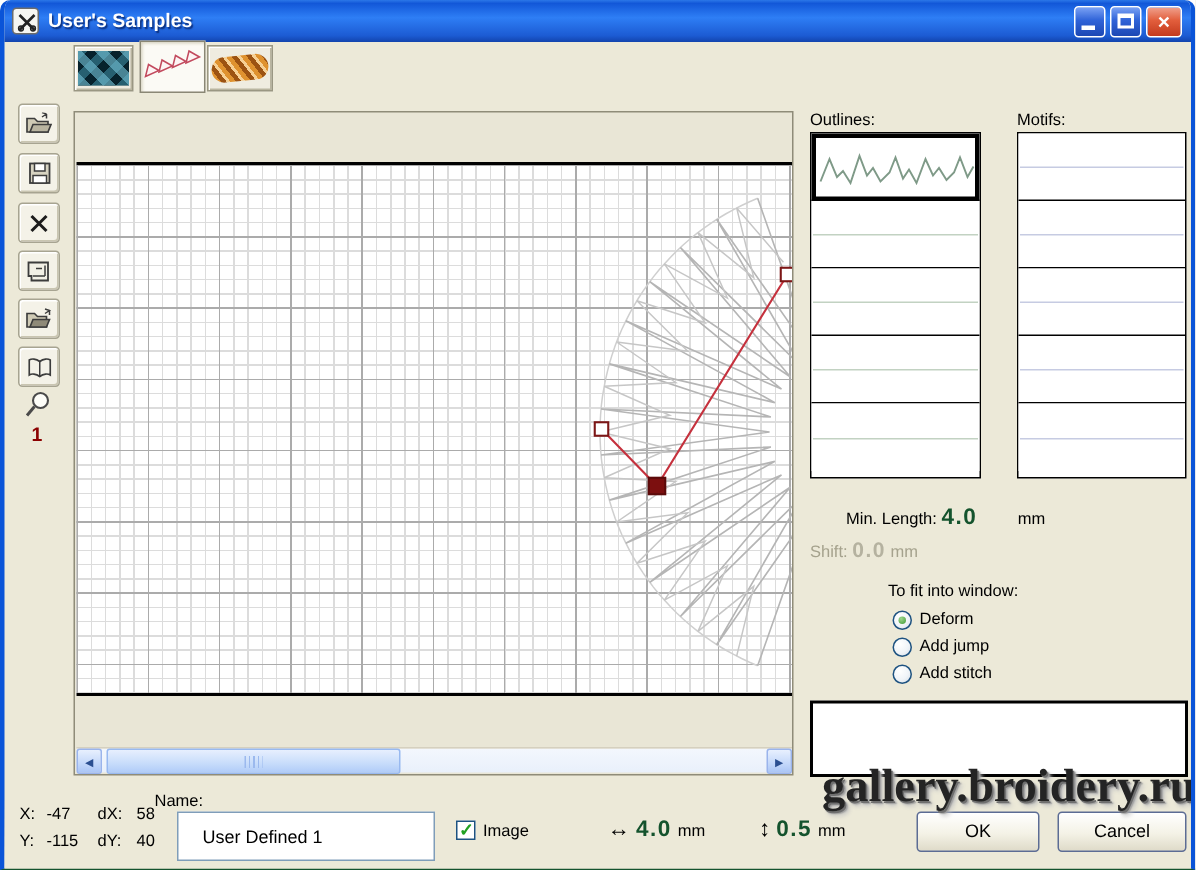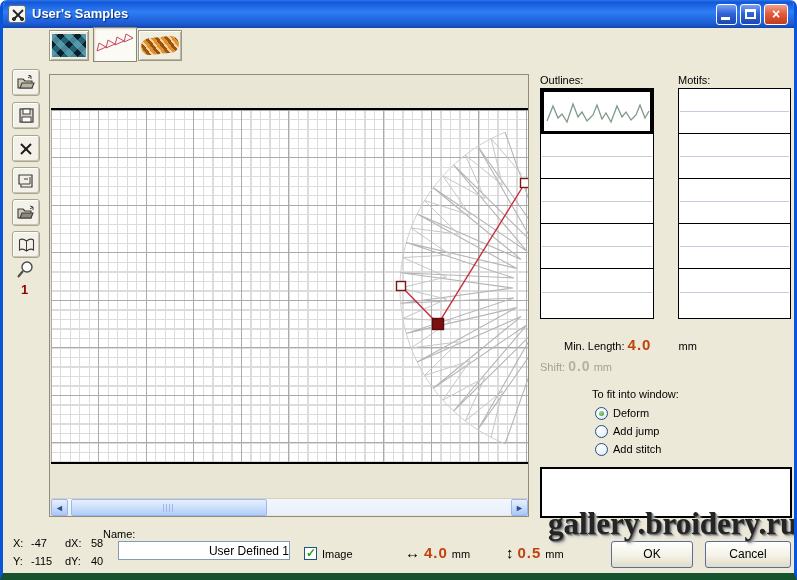--- a/index.html
+++ b/index.html
@@ -1,21 +1,21 @@
 <!DOCTYPE html>
 <html><head>
 <meta charset="utf-8">
 <style>
   * { box-sizing: border-box; margin: 0; padding: 0; }
   html,body { width:797px; height:580px; }
   body { font-family:"Liberation Sans", sans-serif; font-size:11px; color:#000; background:#fff; }
 
   .window { position:relative; width:797px; height:580px;
     background:#ece9d8; border-radius:7px 7px 0 0; overflow:hidden;
-    border-left:3px solid #0a54d8; border-right:3px solid #0a54d8; border-bottom:7px solid #14532d; }
+    border-left:3px solid #0a54d8; border-right:3px solid #0a54d8; border-bottom:1px solid #14532d; }
 
   
   .titlebar { position:absolute; left:-3px; top:0; width:797px; height:28px;
     background:linear-gradient(180deg,#2b77e8 0%,#1257d8 8%,#2e7ef5 42%,#1c5bd3 85%,#1244ad 100%);
     border-radius:7px 7px 0 0; }
   .title-icon { position:absolute; left:8px; top:5px; width:18px; height:18px; background:#f6f6f2;
     border:1px solid #6c6c6c; border-radius:3px; }
   .title-icon svg { position:absolute; left:1px; top:1px; }
   .title-text { position:absolute; left:32px; top:6px; color:#fff; font-size:13px; font-weight:bold;
     text-shadow:1px 1px 1px #0a2d7a; }
@@ -83,42 +83,42 @@
   .slot:last-child { border-bottom:none; }
   .slot::after { content:""; position:absolute; left:1px; right:1px; top:50%; height:1px; }
   .outlines-list .slot::after { background:#c2d2c2; }
   .motifs-list  .slot::after { background:#c6cbe2; }
   .slot.selected { outline:3px solid #000; outline-offset:-3px; }
   .slot.selected::after { display:none; }
   .slot.selected svg { position:absolute; left:4px; top:4px; }
 
   .minlen-row { position:absolute; left:537px; top:336px; }
   .minlen-row .lab { font-size:11px;padding-left:24px; }
-  .val-red { color:#c2410c; font-weight:bold; font-size:15px; letter-spacing:1px; }
+  .val-red { color:#14532d; font-weight:bold; font-size:15px; letter-spacing:1px; }
   .shift-row { position:absolute; left:537px; top:358px; color:#a5a28d; }
   .shift-row .val { color:#b5b2a0; font-weight:bold; font-size:14px; letter-spacing:1px; }
 
   .fit-label { position:absolute; left:589px; top:388px; }
   .radio-row { position:absolute; left:592px; display:flex; align-items:flex-start; gap:5px; }
   .radio { width:13px; height:13px; border:1px solid #1d5281; border-radius:50%;
     background:radial-gradient(circle at 35% 30%, #fff 0%, #f0f4f8 55%, #d3dde8 100%); position:relative; }
   .radio.checked::after { content:""; position:absolute; left:3px; top:3px; width:5px; height:5px; border-radius:50%;
     background:radial-gradient(circle at 35% 30%, #9ed68f, #3f9b34); }
 
   .preview-box { position:absolute; left:537px; top:467px; width:252px; height:51px;
     background:#fff; border:2px solid #000; }
   .watermark { position:absolute; left:545px; top:506px; z-index:5;
     font-family:"Liberation Serif", serif; font-weight:bold; font-size:31px; color:#242424;
     text-shadow:1px 1px 0 #6f6f6f, 2px 2px 1px #9d9d9d, 3px 3px 3px #c4c4c4; }
 
   
   .coords { position:absolute; font-size:11px; }
   .name-label { position:absolute; left:100px; top:528px; }
-  .name-input { position:absolute; left:115px; top:541px; width:172px; height:19px;
-    border:1px solid #7f9db9; background:#fff; font-family:"Liberation Sans",sans-serif; font-size:12px; padding:2px 0;text-align:right; }
+  .name-input { position:absolute; left:115px; top:541px; width:172px; height:33px;
+    border:1px solid #7f9db9; background:#fff; font-family:"Liberation Sans",sans-serif; font-size:12px; padding:2px 16px; }
   .checkbox-row { position:absolute; left:301px; top:547px; display:flex; align-items:center; gap:5px; }
   .checkbox { width:13px; height:13px; border:1px solid #1d5281; background:#fff; position:relative; }
   .checkbox .tick { position:absolute; left:1px; top:-2px; color:#21a121; font-size:12px; font-weight:bold; }
   .measure { position:absolute; top:544px; display:flex; align-items:baseline; gap:4px; }
   .measure .arrow { font-size:15px; font-weight:bold; }
   .measure .unit { font-size:11px; }
   .m-width { left:402px; } .m-height { left:503px; }
 
   .push-btn { position:absolute; top:541px; height:27px; border:1px solid #5c6c94; border-radius:3px;
     background:linear-gradient(180deg,#ffffff,#f4f2e6 55%,#dfdbc9); font-family:"Liberation Sans",sans-serif;

